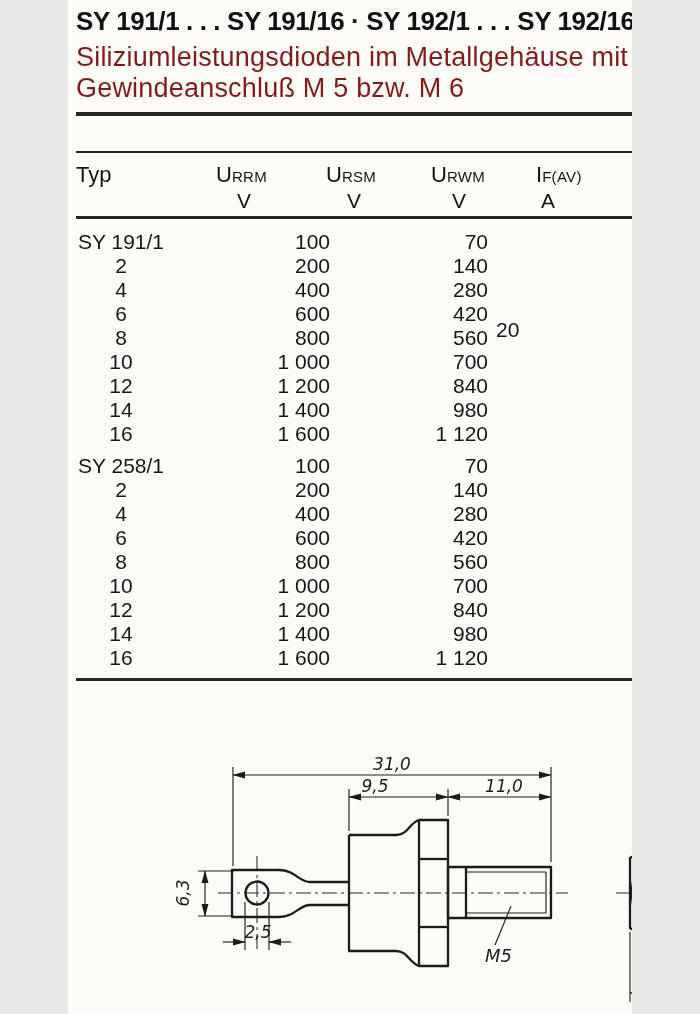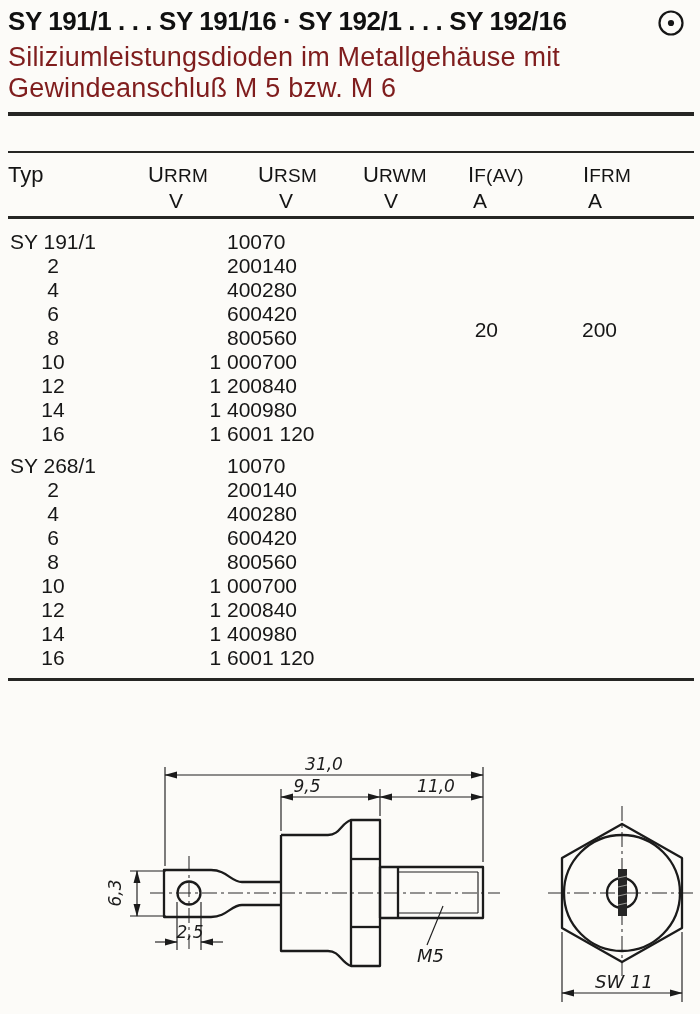--- a/index.html
+++ b/index.html
@@ -1,17 +1,17 @@
 <!DOCTYPE html>
 <html><head>
 <meta charset="utf-8">
 <style>
   html,body{margin:0;padding:0;background:#e8e8e6;}
   .page{
-    position:relative;width:700px;height:1014px;margin:0 auto;
+    position:relative;width:564px;height:1014px;margin:0 auto;
     background:#fcfbf8;color:#161616;overflow:hidden;
     font-family:"Liberation Sans",sans-serif;
   }
   
   .title{
     position:absolute;left:8px;top:6px;width:640px;
     font-size:26.5px;font-weight:bold;letter-spacing:-0.4px;
     transform:scaleX(0.98);transform-origin:left;
     white-space:nowrap;color:#101010;
   }
@@ -26,36 +26,36 @@
   .rule-1{top:112px;height:4px;}
   .rule-2{top:151px;height:2px;}
   .rule-3{top:216px;height:2.5px;}
   .rule-4{top:678px;height:2.5px;}
   
   .hcell{position:absolute;top:162px;color:#141414;}
   .hc-0{left:8px;font-size:22px;text-align:right;}
   .hc-1{left:148px;} .hc-2{left:258px;} .hc-3{left:363px;}
   .hc-4{left:468px;} .hc-5{left:583px;}
   .hsym{font-size:22px;}
-  .hsub{font-size:19px;letter-spacing:0.3px;}
+  .hsub{font-size:15px;letter-spacing:0.3px;}
   .hl2{font-size:21px;margin-top:1px;}
   .u-ind{padding-left:21px;}
   .i-ind{padding-left:5px;}
   
   .tbl-block{position:absolute;left:8px;width:660px;}
   .blk-0{top:230px;} .blk-1{top:454px;}
   .tbl-row{display:flex;height:24px;line-height:24px;font-size:21px;white-space:pre;}
   .cell{display:block;}
   .cell-typ {width:90px; text-align:center;}
   .cell-urrm{width:164px;text-align:right;}
   .cell-ursm{width:0px;  overflow:visible;}
-  .cell-urwm{width:158px;text-align:left;}
+  .cell-urwm{width:158px;text-align:right;}
   .extra-vals{position:absolute;height:24px;line-height:24px;font-size:21px;left:0;width:660px;}
   .blk-0 .extra-vals{top:88px;} .blk-1 .extra-vals{top:100px;}
-  .val-ifav{position:absolute;left:420px;width:70px;text-align:right;display:block;}
+  .val-ifav{position:absolute;left:420px;width:70px;text-align:left;display:block;}
   .val-ifrm{position:absolute;left:500px;width:109px;text-align:right;display:block;}
   
   .drawing{position:absolute;left:0;top:700px;}
   .ol{stroke:#1b1b1b;stroke-width:2.3;fill:none;stroke-linejoin:round;}
   .thin{stroke:#1f1f1f;stroke-width:1.15;fill:none;}
   .cl{stroke:#2a2a2a;stroke-width:1.05;fill:none;stroke-dasharray:15 4 3 4;}
   .dimtxt{font-family:"DejaVu Sans",sans-serif;font-style:italic;font-size:17px;fill:#1c1c1c;}
   .dimtxt2{font-family:"DejaVu Sans",sans-serif;font-style:italic;font-size:18px;fill:#1c1c1c;}
 </style>
 </head>
@@ -112,21 +112,21 @@
         <div class="tbl-row"><span class="cell cell-typ">10</span><span class="cell cell-urrm">1 000</span><span class="cell cell-ursm"></span><span class="cell cell-urwm">700</span></div>
         <div class="tbl-row"><span class="cell cell-typ">12</span><span class="cell cell-urrm">1 200</span><span class="cell cell-ursm"></span><span class="cell cell-urwm">840</span></div>
         <div class="tbl-row"><span class="cell cell-typ">14</span><span class="cell cell-urrm">1 400</span><span class="cell cell-ursm"></span><span class="cell cell-urwm">980</span></div>
         <div class="tbl-row"><span class="cell cell-typ">16</span><span class="cell cell-urrm">1 600</span><span class="cell cell-ursm"></span><span class="cell cell-urwm">1 120</span></div>
         <div class="extra-vals">
           <span class="val-ifav">20</span>
           <span class="val-ifrm">200</span>
         </div>
       </div>
       <div class="tbl-block blk-1">
-        <div class="tbl-row"><span class="cell cell-typ">SY 268/1</span><span class="cell cell-urrm">100</span><span class="cell cell-ursm"></span><span class="cell cell-urwm">70</span></div>
+        <div class="tbl-row"><span class="cell cell-typ">SY 258/1</span><span class="cell cell-urrm">100</span><span class="cell cell-ursm"></span><span class="cell cell-urwm">70</span></div>
         <div class="tbl-row"><span class="cell cell-typ">2</span><span class="cell cell-urrm">200</span><span class="cell cell-ursm"></span><span class="cell cell-urwm">140</span></div>
         <div class="tbl-row"><span class="cell cell-typ">4</span><span class="cell cell-urrm">400</span><span class="cell cell-ursm"></span><span class="cell cell-urwm">280</span></div>
         <div class="tbl-row"><span class="cell cell-typ">6</span><span class="cell cell-urrm">600</span><span class="cell cell-ursm"></span><span class="cell cell-urwm">420</span></div>
         <div class="tbl-row"><span class="cell cell-typ">8</span><span class="cell cell-urrm">800</span><span class="cell cell-ursm"></span><span class="cell cell-urwm">560</span></div>
         <div class="tbl-row"><span class="cell cell-typ">10</span><span class="cell cell-urrm">1 000</span><span class="cell cell-ursm"></span><span class="cell cell-urwm">700</span></div>
         <div class="tbl-row"><span class="cell cell-typ">12</span><span class="cell cell-urrm">1 200</span><span class="cell cell-ursm"></span><span class="cell cell-urwm">840</span></div>
         <div class="tbl-row"><span class="cell cell-typ">14</span><span class="cell cell-urrm">1 400</span><span class="cell cell-ursm"></span><span class="cell cell-urwm">980</span></div>
         <div class="tbl-row"><span class="cell cell-typ">16</span><span class="cell cell-urrm">1 600</span><span class="cell cell-ursm"></span><span class="cell cell-urwm">1 120</span></div>
       </div>
     </div>

